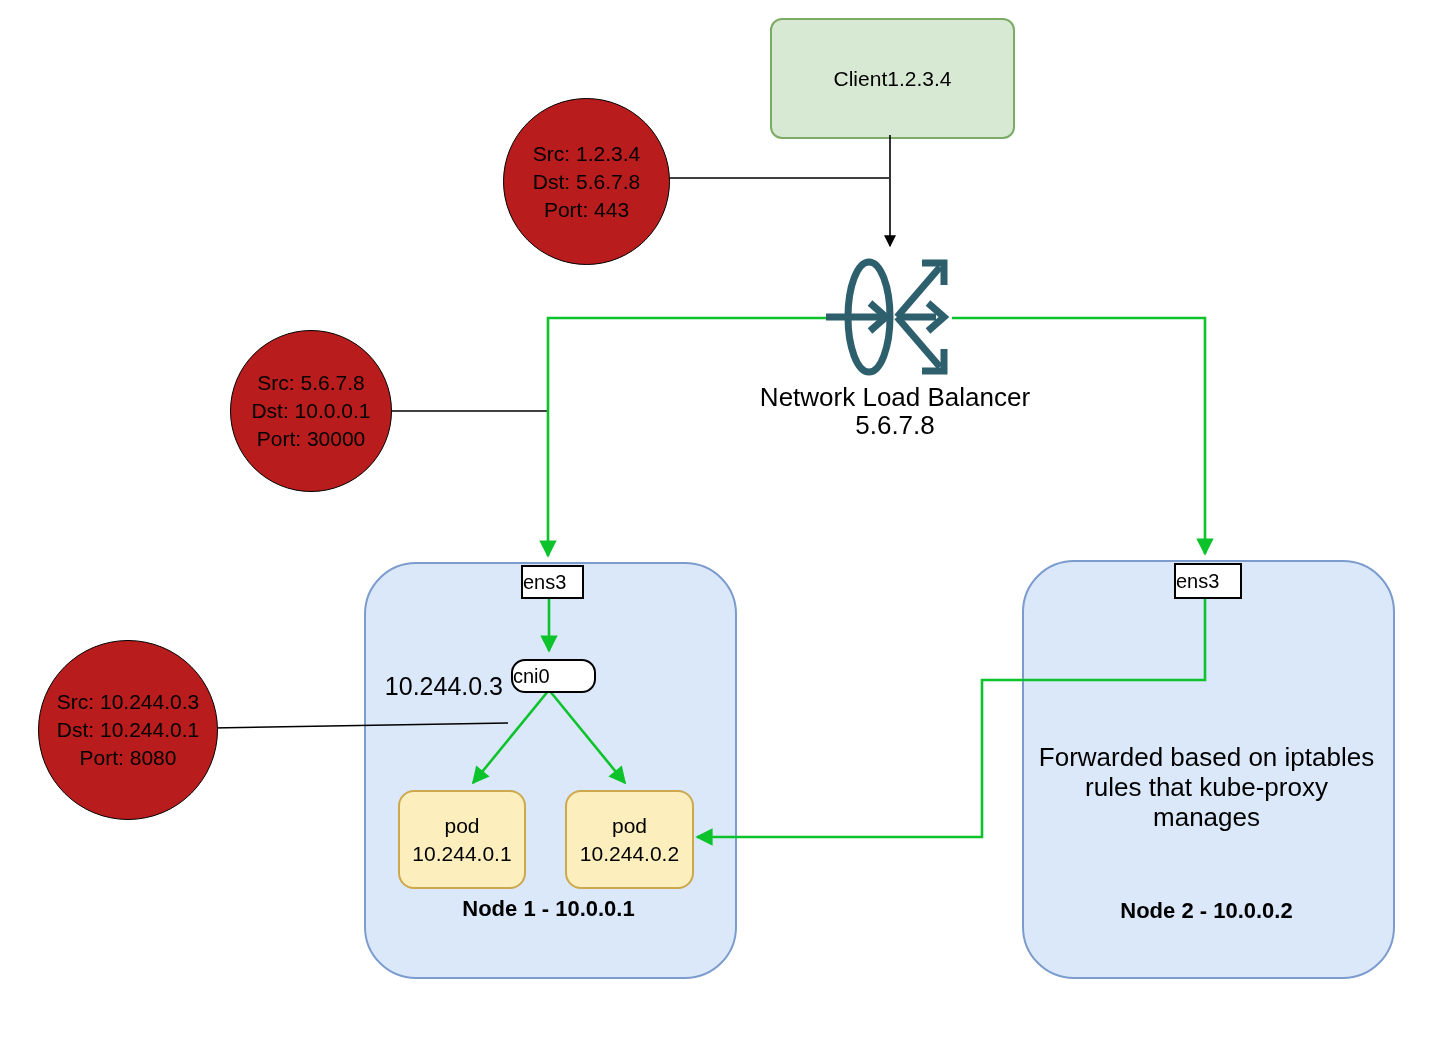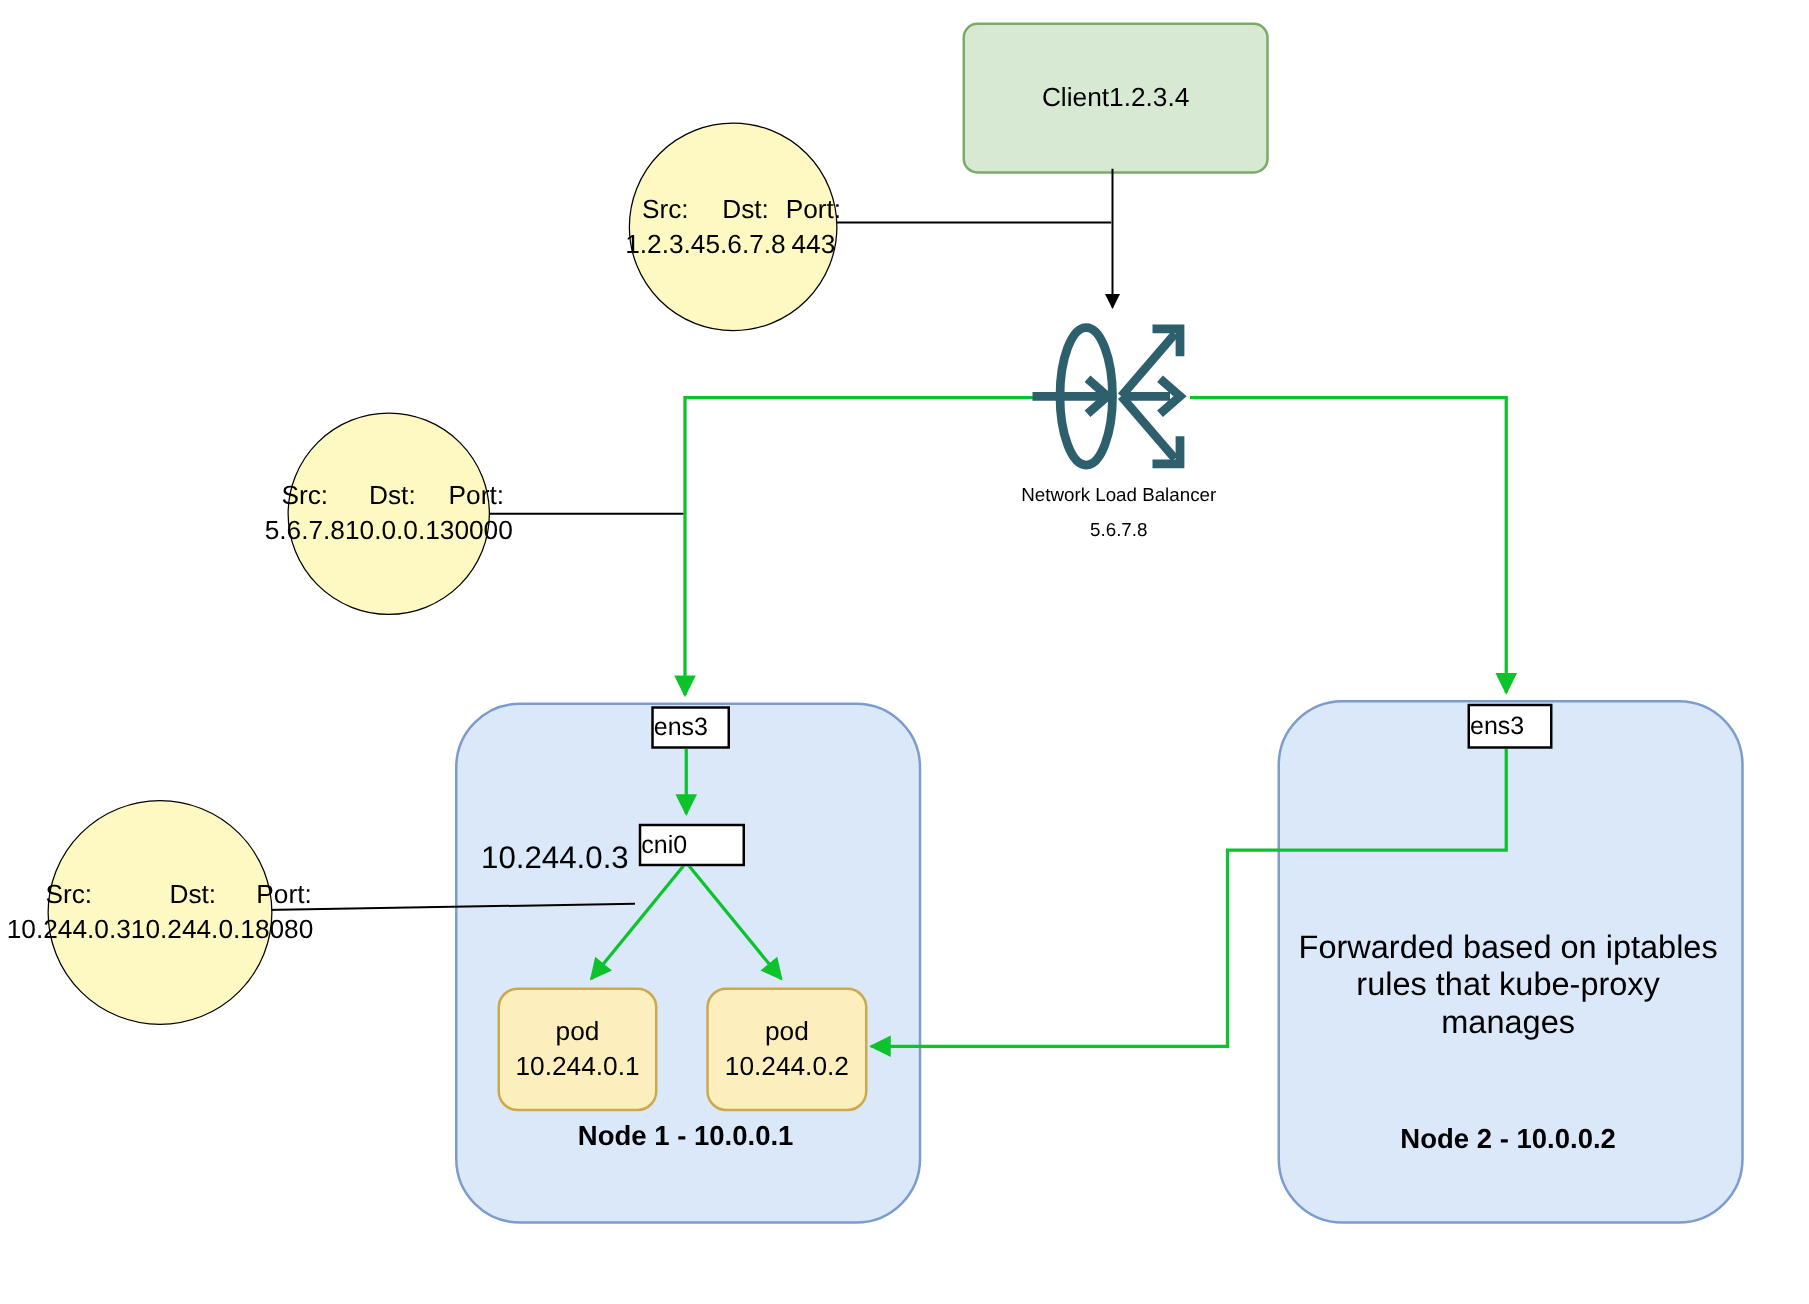--- a/index.html
+++ b/index.html
@@ -24,39 +24,39 @@
   .node2{left:1022px;top:560px;width:369px;height:415px;}
 
   .pod{position:absolute;background:var(--pod-fill,#fcefbd);
     border:2px solid var(--pod-border,#cda84c);border-radius:16px;
     display:flex;flex-direction:column;align-items:center;justify-content:center;
     font-size:21px;line-height:28px;z-index:1;}
   .pod1{left:398px;top:790px;width:124px;height:95px;}
   .pod2{left:565px;top:790px;width:125px;height:95px;}
 
   
-  .callout{position:absolute;border:1.6px solid #000;border-radius:50%;background:#fef9c3;
-    display:flex;flex-direction:row;align-items:center;justify-content:center;
+  .callout{position:absolute;border:1.6px solid #000;border-radius:50%;background:#b91c1c;
+    display:flex;flex-direction:column;align-items:center;justify-content:center;
     font-size:21px;line-height:28px;text-align:center;}
   .callout1{left:503px;top:98px;width:165px;height:165px;}
   .callout2{left:230px;top:330px;width:160px;height:160px;}
   .callout3{left:38px;top:640px;width:178px;height:178px;}
 
   
   .iface{position:absolute;background:#fff;border:2px solid #000;
     display:flex;align-items:center;justify-content:flex-start;font-size:20px;}
   .ens3-n1{left:521px;top:565px;width:59px;height:30px;}
   .ens3-n2{left:1174px;top:563px;width:64px;height:32px;}
-  .cni0{left:511px;top:659px;width:81px;height:30px;}
+  .cni0{left:511px;top:659px;width:81px;height:30px;border-radius:14px;}
 
   .cni-ip{position:absolute;left:375px;top:662px;width:128px;text-align:right;
     font-size:25px;margin-top:10px;}
 
   .nlb-label{position:absolute;left:745px;top:383px;width:300px;text-align:center;
-    font-size:15px;line-height:28px;}
+    font-size:26px;line-height:28px;}
 
   .node-title{position:absolute;width:369px;text-align:center;font-size:22px;font-weight:700;}
   .node1-title{left:364px;top:896px;}
   .node2-title{left:1022px;top:898px;}
 
   .node2-note{position:absolute;left:1032px;top:742px;width:349px;text-align:center;
     font-size:26px;line-height:30px;}
 
   
   .wire-black{stroke:var(--line-black,#000);stroke-width:1.6;fill:none;}

